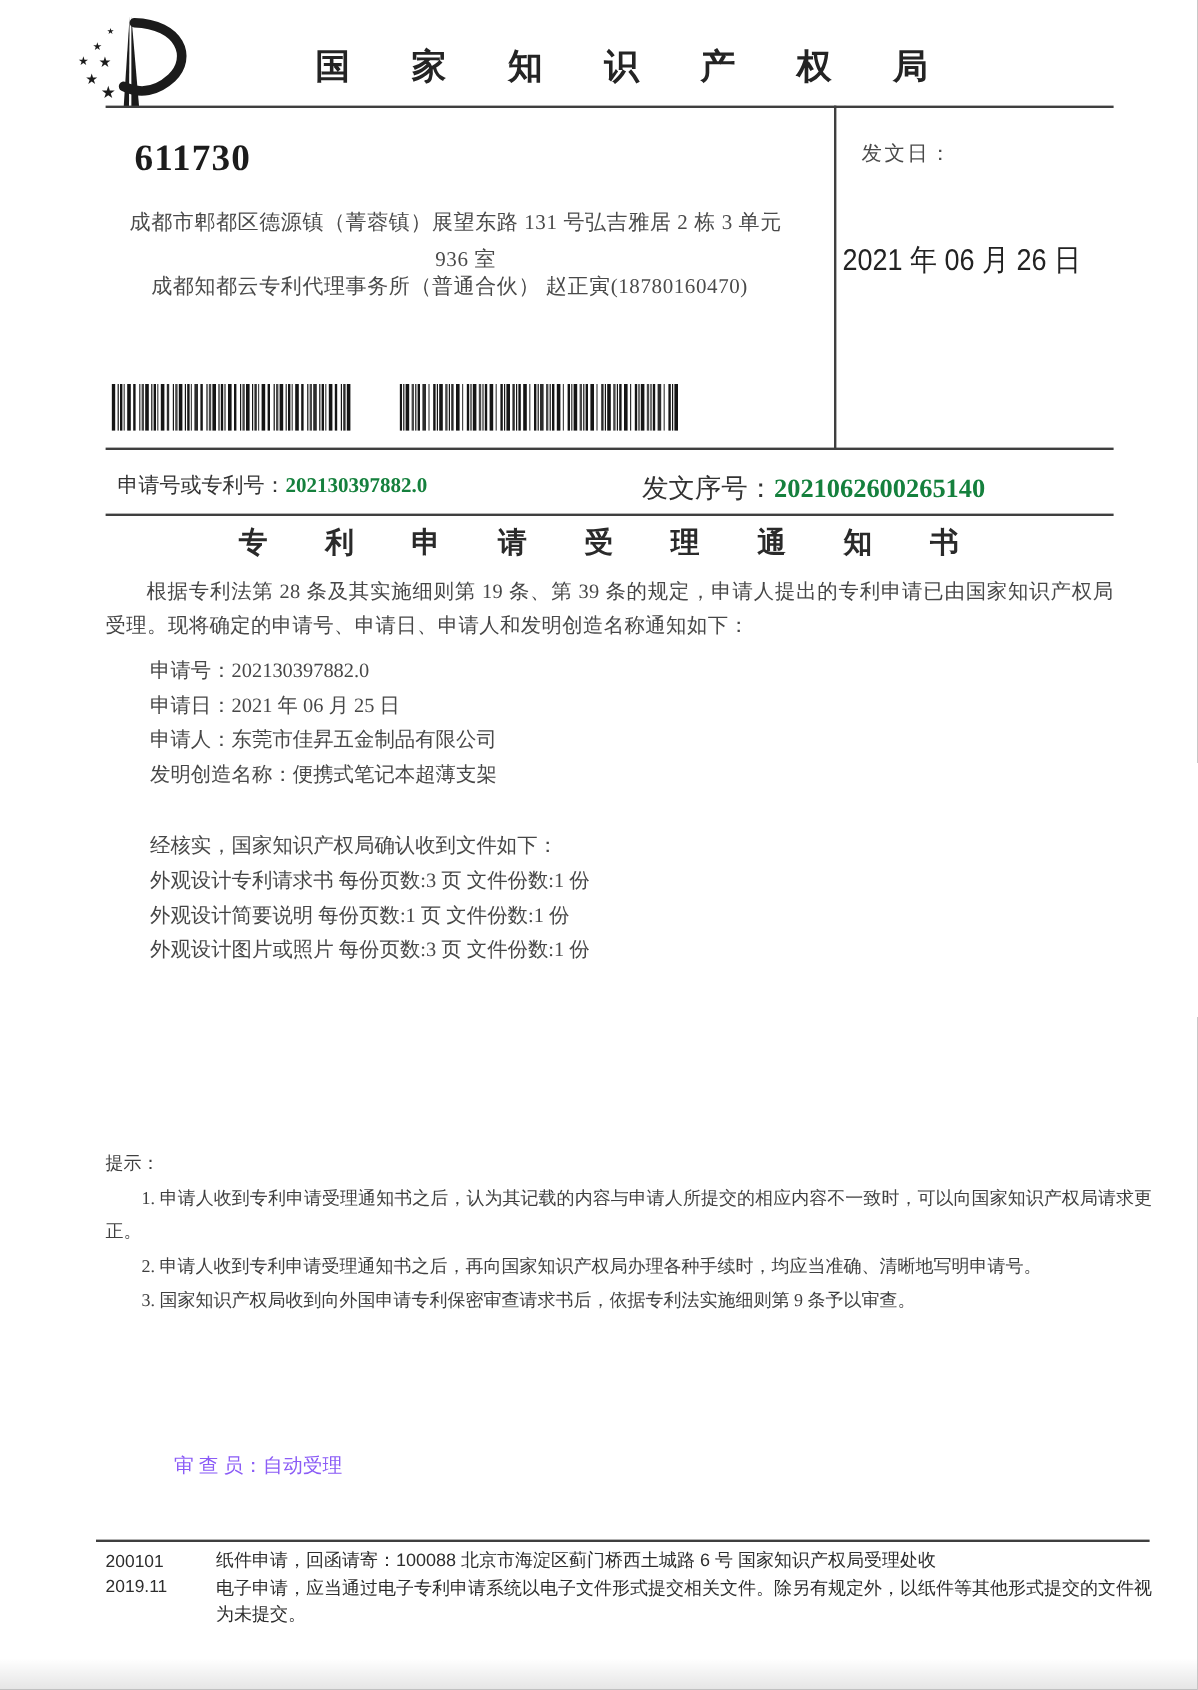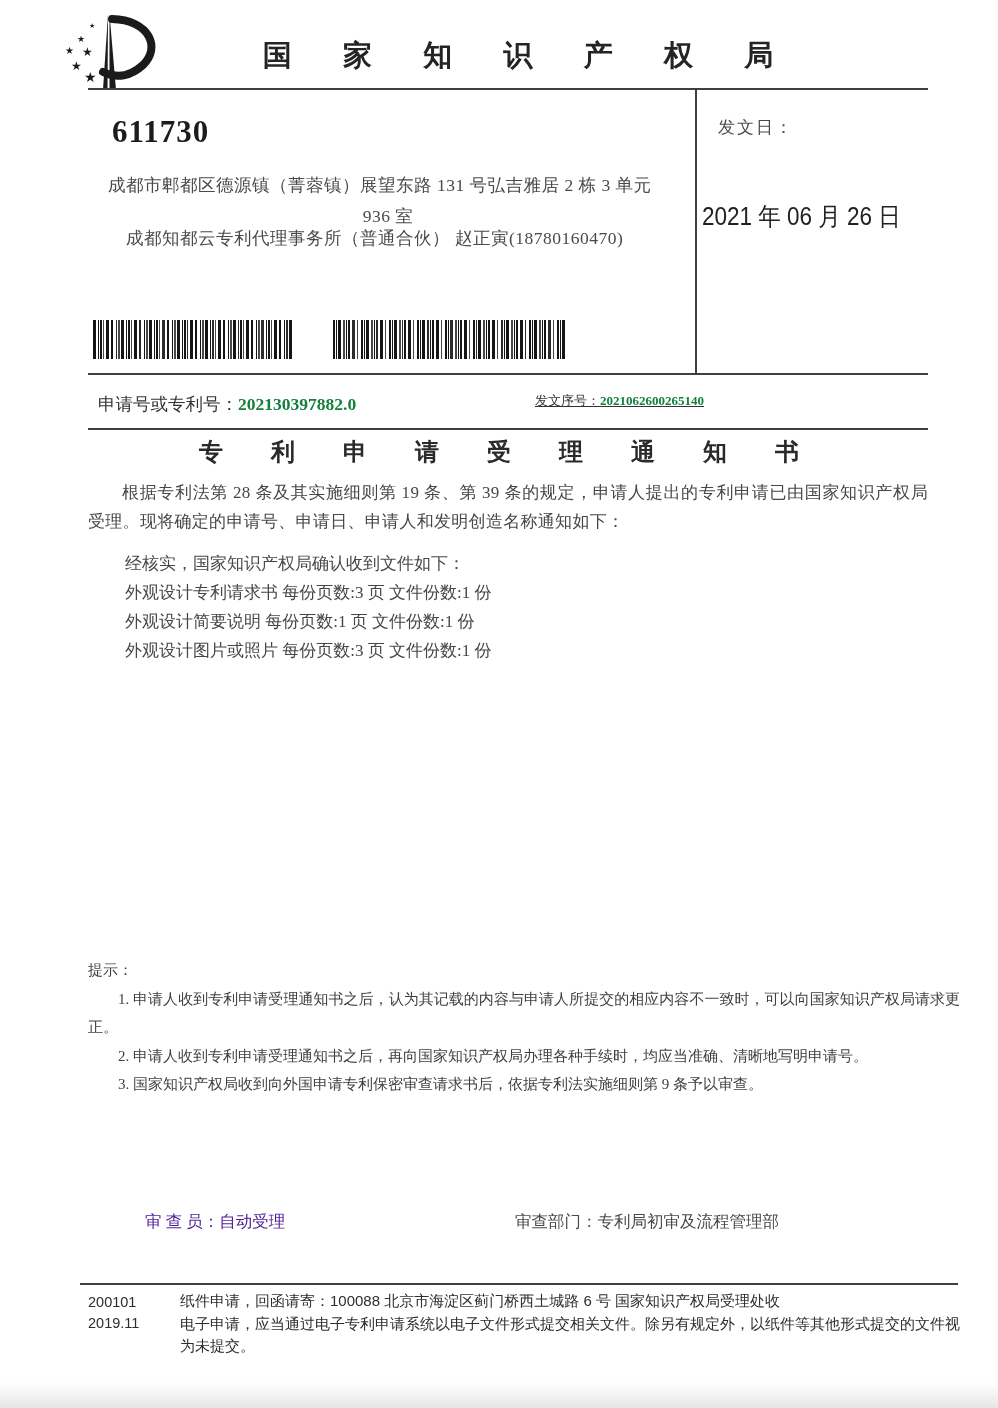--- a/index.html
+++ b/index.html
@@ -48,39 +48,39 @@
   
   .barcode { font-size:0; overflow:hidden; white-space:nowrap; }
   .barcode i { display:inline-block; height:100%; background:#151515; }
   .barcode i:nth-child(4n) { background:#484848; }
   .barcode i:nth-child(7n) { background:#2c2c2c; }
   .barcode-left  { left:93px;  top:320px; width:202px; height:39px; }
   .barcode-right { left:333px; top:320px; width:236px; height:39px; }
 
   
   .ref-app    { left:98px;  top:392px; font-size:17.5px; color:#333; }
-  .ref-serial { left:535px; top:392px; font-size:13px; color:#333;text-decoration:underline; }
+  .ref-serial { left:535px; top:392px; font-size:22px; color:#333; }
   .ref-num { font-weight:bold; color:#15803d; }
 
   
   .notice-title { left:0; top:436px; width:998px; text-align:center; font-size:24px;
                   font-weight:bold; color:#2a2a2a; letter-spacing:21px; padding-left:21px; white-space:nowrap; }
 
   
   .body-block { left:88px; top:478px; width:840px; font-size:17px; line-height:29px; color:#474747; }
   .intro { text-indent:2em; text-align:justify; letter-spacing:0.3px; }
   .detail-list { margin-left:37px; margin-top:8px; }
-  .confirm-block { margin-left:37px; margin-top:13px; }
+  .confirm-block { margin-left:37px; margin-top:30px; }
 
   
   .tips { left:88px; top:956px; width:872px; font-size:15px; line-height:28.5px; color:#3f3f3f; }
   .tip-item { text-indent:2em; text-align:justify; }
 
   
-  .examiner   { left:145px; top:1211px; font-size:16.5px; color:#4c1d95; }
+  .examiner   { left:145px; top:1211px; font-size:16.5px; color:#8b5cf6; }
   .department { left:515px; top:1211px; font-size:16.5px; color:#4a4a4a; }
 
   
   .footer-code { left:88px; top:1292px; font-family:"Liberation Sans","DejaVu Sans",sans-serif;
                  font-size:14.5px; line-height:21px; color:#2d2d2d; }
   .footer-text { left:180px; top:1290px; width:790px; font-family:"Liberation Sans","DejaVu Sans",sans-serif;
                  font-size:15px; line-height:22.5px; color:#2d2d2d; }
 </style>
 </head>
 <body>
@@ -127,41 +127,44 @@
     <span>申请号或专利号：</span><span class="ref-num">202130397882.0</span>
   </div>
   <div class="abs ref-serial">
     <span>发文序号：</span><span class="ref-num">2021062600265140</span>
   </div>
 
   <div class="abs notice-title">专 利 申 请 受 理 通 知 书</div>
 
   <div class="abs body-block">
     <p class="intro">根据专利法第 28 条及其实施细则第 19 条、第 39 条的规定，申请人提出的专利申请已由国家知识产权局受理。现将确定的申请号、申请日、申请人和发明创造名称通知如下：</p>
+    <div class="detail-list">
+      <div>申请号：202130397882.0</div>
+      <div>申请日：2021 年 06 月 25 日</div>
+      <div>申请人：东莞市佳昇五金制品有限公司</div>
+      <div>发明创造名称：便携式笔记本超薄支架</div>
+    </div>
     <div class="confirm-block">
       <div>经核实，国家知识产权局确认收到文件如下：</div>
       <div>外观设计专利请求书 每份页数:3 页  文件份数:1 份</div>
       <div>外观设计简要说明 每份页数:1 页  文件份数:1 份</div>
       <div>外观设计图片或照片 每份页数:3 页  文件份数:1 份</div>
     </div>
   </div>
 
   <div class="abs tips">
     <div class="tips-label">提示：</div>
     <div class="tip-item">1. 申请人收到专利申请受理通知书之后，认为其记载的内容与申请人所提交的相应内容不一致时，可以向国家知识产权局请求更正。</div>
     <div class="tip-item">2. 申请人收到专利申请受理通知书之后，再向国家知识产权局办理各种手续时，均应当准确、清晰地写明申请号。</div>
     <div class="tip-item">3. 国家知识产权局收到向外国申请专利保密审查请求书后，依据专利法实施细则第 9 条予以审查。</div>
   </div>
 
   <div class="abs examiner">
     <span>审 查 员：</span><span>自动受理</span>
   </div>
-  <div class="abs department">
-    <span>审查部门：</span><span>专利局初审及流程管理部</span>
-  </div>
 
   <div class="abs footer-code">
     <div>200101</div>
     <div>2019.11</div>
   </div>
   <div class="abs footer-text">
     <div>纸件申请，回函请寄：100088  北京市海淀区蓟门桥西土城路 6 号   国家知识产权局受理处收</div>
     <div>电子申请，应当通过电子专利申请系统以电子文件形式提交相关文件。除另有规定外，以纸件等其他形式提交的文件视为未提交。</div>
   </div>
 

